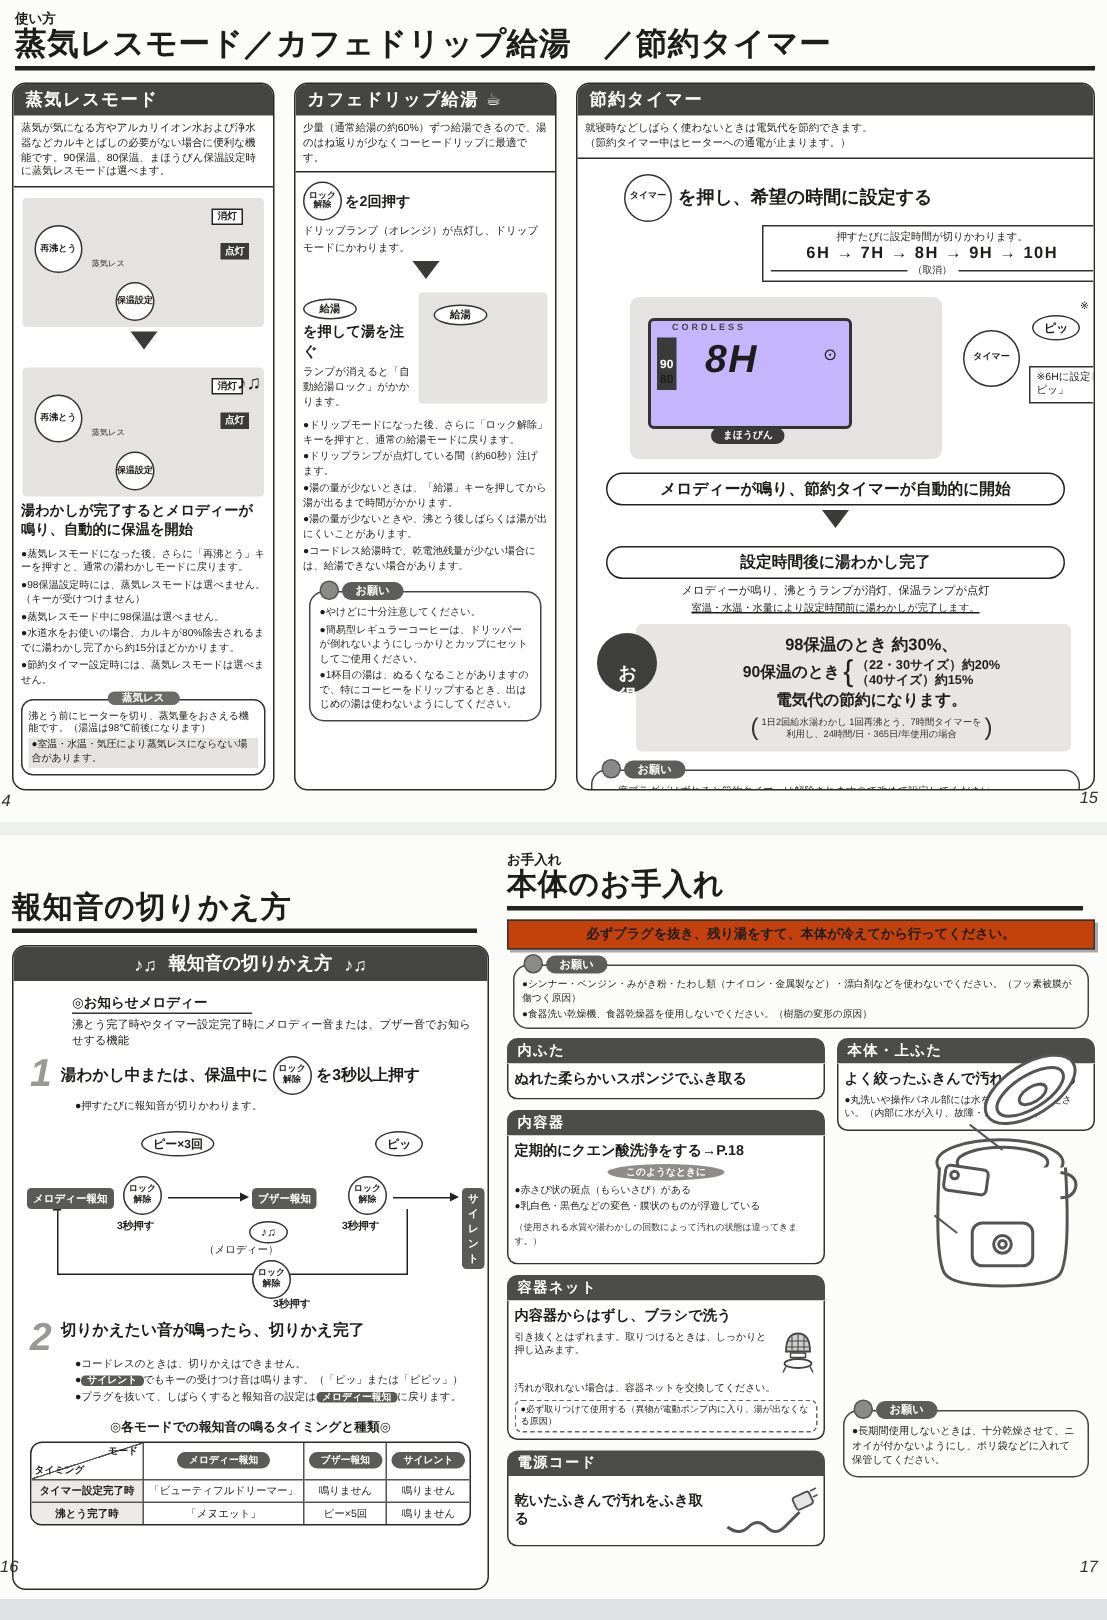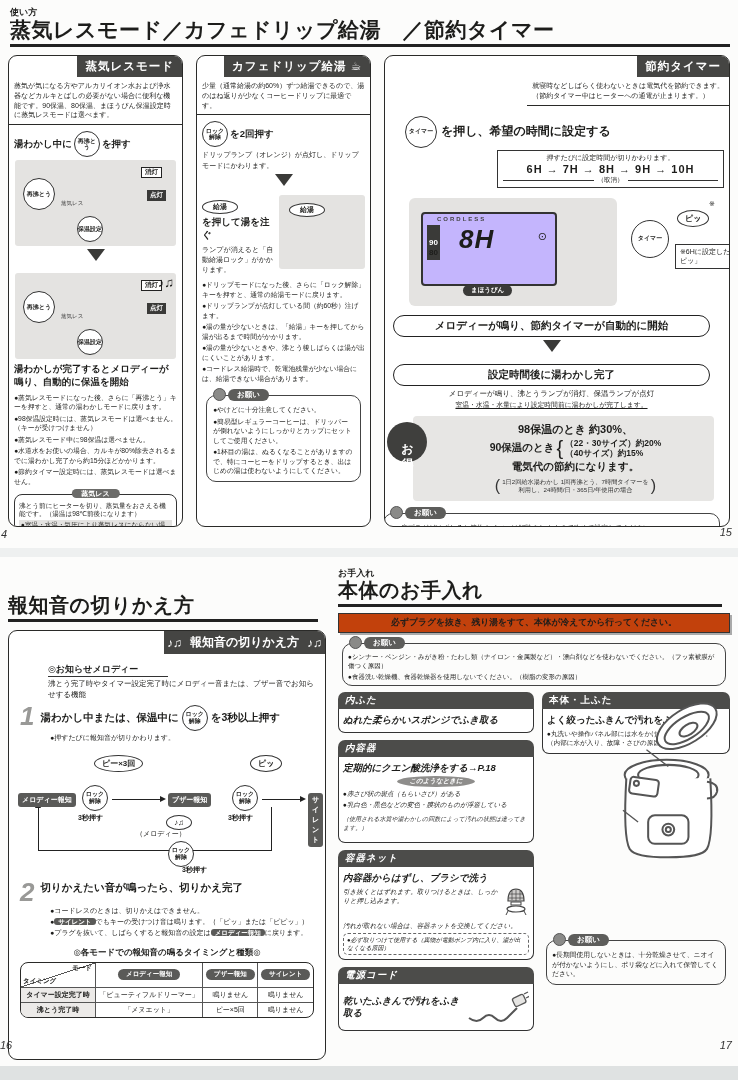--- a/index.html
+++ b/index.html
@@ -15,21 +15,21 @@
   .pghd{padding:6px 8px 0 10px;}
   .kicker{font-size:9px;font-weight:bold;}
   .ttl{font-size:21px;font-weight:900;letter-spacing:.5px;line-height:1.05;}
   .rule{height:3px;background:#222;margin-top:3px;}
   .pn{position:absolute;font-size:11px;font-style:italic;color:#333;}
   .pn-tl{left:1px;top:528px;}  .pn-tr{right:6px;top:526px;}
   .pn-bl{left:0px;bottom:14px;} .pn-br{right:6px;bottom:14px;}
 
   
   .cols{display:flex;gap:13px;padding:8px 8px 0 8px;align-items:stretch;height:472px;}
-  .card{border:1.6px solid #2a2a28;border-radius:9px;background:#fff;overflow:hidden;display:flex;flex-direction:column;align-items:flex-end;}
+  .card{border:1.6px solid #2a2a28;border-radius:9px;background:#fff;overflow:hidden;display:flex;flex-direction:column;}
   .chd{background:#454543;color:#fff;font-weight:bold;font-size:11.5px;padding:3px 8px;letter-spacing:1px;}
   .intro{border-bottom:1.4px solid #2a2a28;padding:4px 5px;font-size:7px;line-height:1.4;}
   .cbody{padding:4px 5px;flex:1;overflow:hidden;}
   .c-steam{width:173px;} .c-drip{width:173px;} .c-timer{flex:1;}
 
   .steph{font-size:9.5px;font-weight:800;margin:2px 0 3px;display:flex;align-items:center;gap:2px;flex-wrap:wrap;}
   .kc{display:inline-flex;align-items:center;justify-content:center;text-align:center;
       border:1.2px solid #333;border-radius:50%;background:#fff;font-size:6px;font-weight:bold;line-height:1.1;}
   .kc-s{width:24px;height:24px;} .kc-m{width:30px;height:30px;} .kc-l{width:36px;height:36px;}
   .oval{display:inline-block;border:1.2px solid #333;border-radius:50%;padding:1px 10px;font-size:7px;font-weight:bold;background:#fff;}
@@ -143,21 +143,21 @@
   .corner .cb{position:absolute;left:2px;bottom:1px;font-size:6.5px;}
   .hbadge{background:#5a5a58;color:#fff;border-radius:7px;font-size:6.5px;font-weight:bold;padding:1px 8px;display:inline-block;}
   .rowlab{background:#eceae8;font-weight:bold;}
 
   
   .warnbar{border:1.2px solid #333;background:#c2410c;box-shadow:2px 2px 0 #aaa;
            text-align:center;font-size:8.8px;font-weight:900;padding:3px 2px;margin:6px 0 4px;}
   .og-tight{margin-top:10px;padding:6px 5px 2px;}
   .og-tight .b{font-size:6.5px;}
   .brgrid{display:flex;gap:8px;margin-top:6px;}
-  .brleft{width:196px;flex:none;font-style:italic;}
+  .brleft{width:212px;flex:none;}
   .brright{flex:1;position:relative;}
   .sec{margin-bottom:7px;}
   .sec-hd{background:#4c4c4a;color:#fff;font-weight:bold;font-size:9.5px;padding:2px 7px;border-radius:7px 7px 0 0;letter-spacing:1px;}
   .sec-bd{border:1.3px solid #333;border-top:none;border-radius:0 0 7px 7px;padding:4px 4px;background:#fff;}
   .action{font-size:9.5px;font-weight:900;line-height:1.3;margin:1px 0;}
   .obadge{display:block;margin:2px auto;background:#8e8d8b;color:#fff;border-radius:50%;font-size:6.5px;font-weight:bold;
           padding:1px 12px;width:max-content;}
   .fine{font-size:6px;line-height:1.35;color:#333;}
   .sec .b{font-size:6.6px;}
   .mini-note{border:1px dashed #666;border-radius:5px;font-size:6px;line-height:1.35;padding:2px 3px;margin-top:3px;}
@@ -179,25 +179,20 @@
       <div class="ttl">蒸気レスモード／カフェドリップ給湯　／節約タイマー</div>
       <div class="rule"></div>
     </header>
 
     <div class="cols">
 
       <article class="card c-steam">
         <div class="chd">蒸気レスモード</div>
         <div class="intro">蒸気が気になる方やアルカリイオン水および浄水器などカルキとばしの必要がない場合に便利な機能です。90保温、80保温、まほうびん保温設定時に蒸気レスモードは選べます。</div>
         <div class="cbody">
-          <div class="steph">
-            <span>湯わかし中に</span>
-            <span class="kc kc-s">再沸とう</span>
-            <span>を押す</span>
-          </div>
           <div class="diag">
             <span class="kc kc-m d-resume">再沸とう</span>
             <span class="lampoff d-off">消灯</span>
             <span class="lampon d-on">点灯</span>
             <span class="d-sub">蒸気レス</span>
             <span class="kc kc-s d-hozon">保温設定</span>
           </div>
           <div class="tri-down"></div>
           <div class="diag">
             <span class="kc kc-m d-resume">再沸とう</span>

